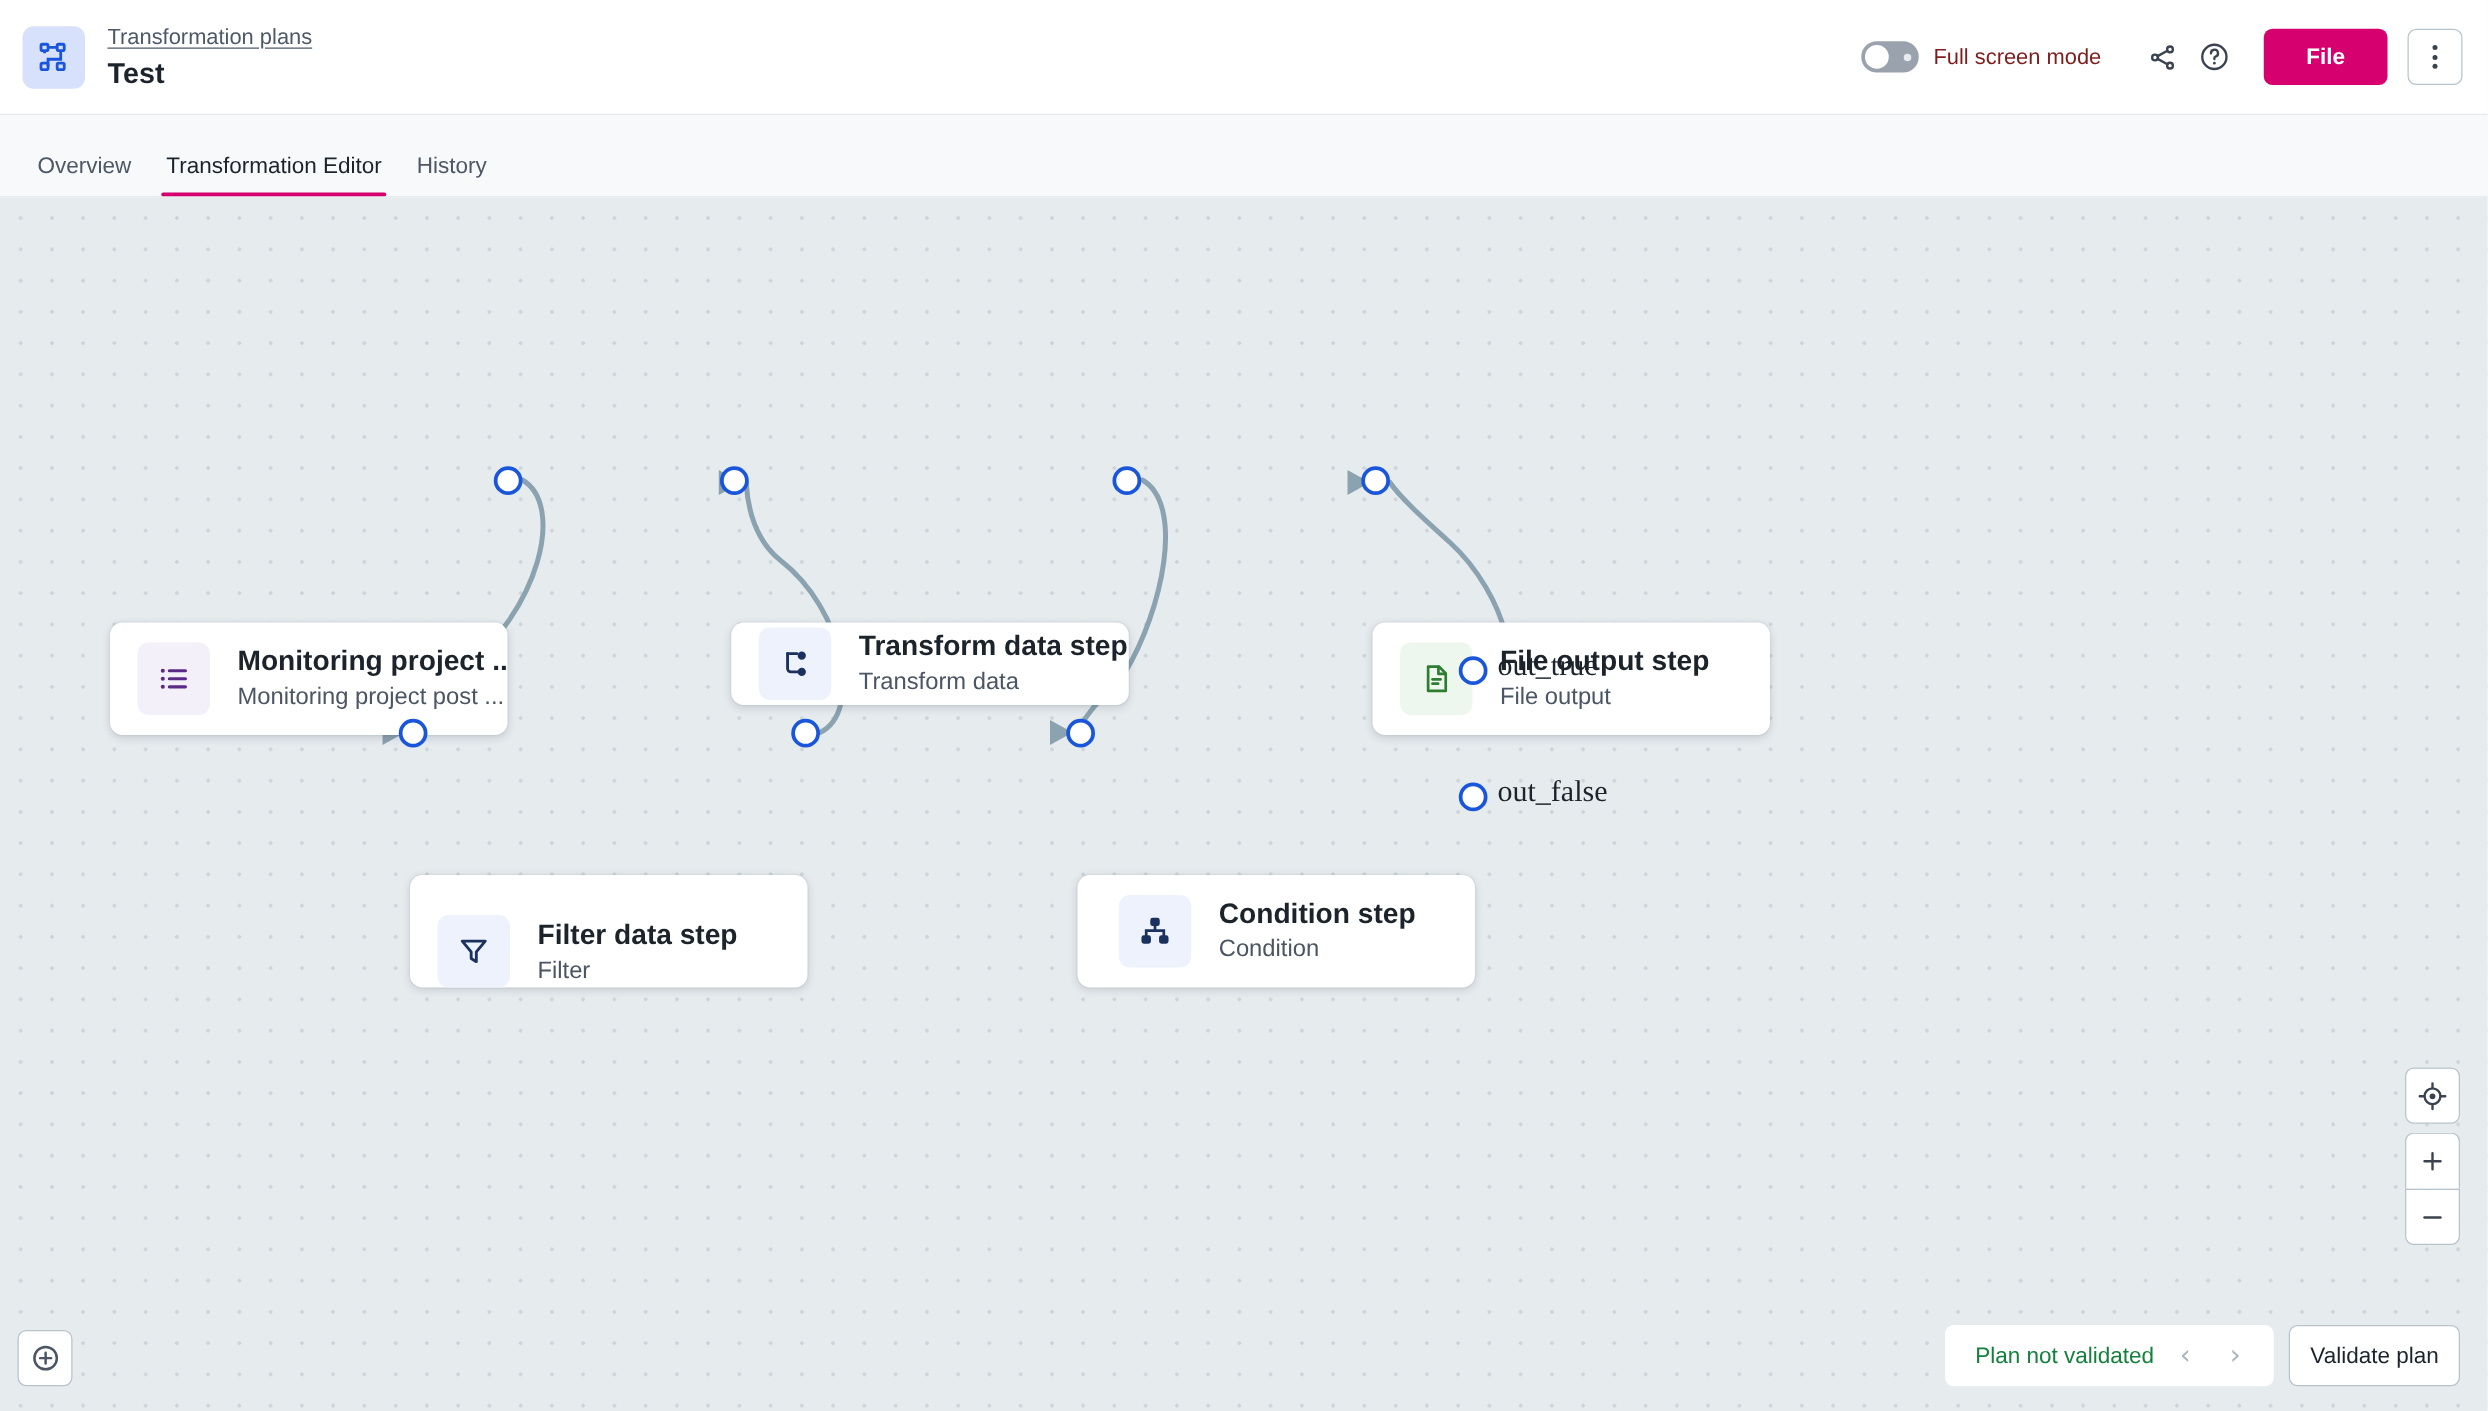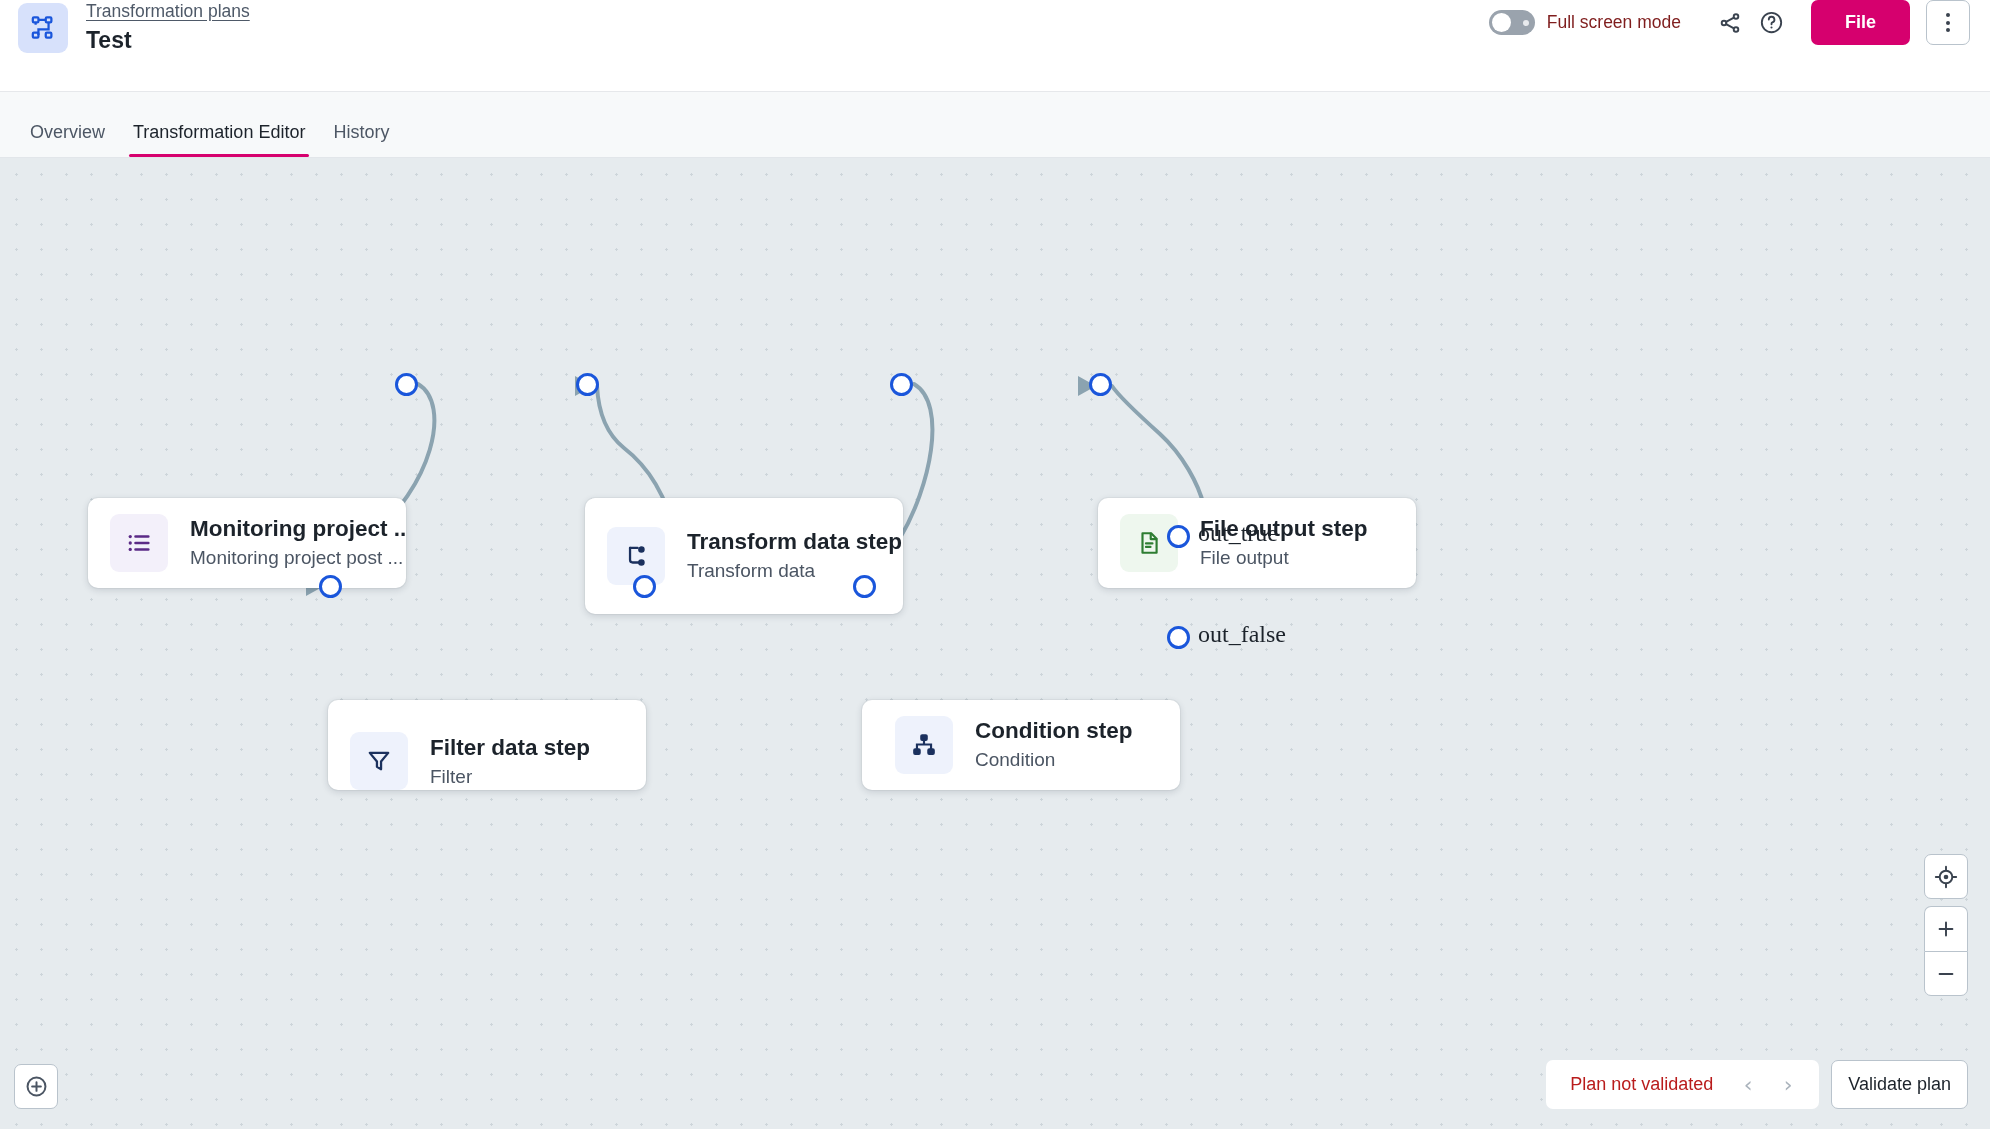--- a/index.html
+++ b/index.html
@@ -7,21 +7,21 @@
     width: 1990px; height: 1129px;
     font-family: "Liberation Sans", sans-serif;
     background: #ffffff;
     overflow: hidden;
   }
 
   
   .header {
     position: absolute; left: 0; top: 0; width: 1990px; height: 92px;
     background: #ffffff;
-    display: flex; align-items: flex-start;
+    display: flex; align-items: center;
     border-bottom: 1px solid #e6e8eb;
   }
   .brand { display: flex; align-items: center; padding-left: 18px; }
   .brand-icon {
     width: 50px; height: 50px; border-radius: 9px;
     background: #d7e1fb;
     display: flex; align-items: center; justify-content: center;
     flex: none;
   }
   .brand-text { margin-left: 18px; display: flex; flex-direction: column; justify-content: center; }
@@ -143,21 +143,21 @@
     cursor: pointer; z-index: 8;
   }
 
   .statusbar {
     position: absolute; right: 22px; bottom: 20px; display: flex; align-items: center; z-index: 8;
   }
   .status-pill {
     height: 49px; background: #ffffff; border-radius: 7px;
     display: flex; align-items: center; padding: 0 14px 0 24px; gap: 6px;
   }
-  .status-text { font-size: 18px; color: #b91c1c; white-space: nowrap; margin-right: 12px; }
+  .status-text { font-size: 18px; color: #15803d; white-space: nowrap; margin-right: 2px; }
   .chev {
     width: 34px; height: 34px; display: flex; align-items: center; justify-content: center;
     color: #aab3bc; font-size: 22px; cursor: pointer; font-family: "DejaVu Sans", sans-serif;
   }
   .validate-btn {
     height: 49px; margin-left: 12px; background: #ffffff; border: 1px solid #b9c3cc;
     border-radius: 7px; font-family: inherit; font-size: 18px; color: #1c232b;
     padding: 0 16px; cursor: pointer; white-space: nowrap;
   }
 </style>
@@ -268,21 +268,21 @@
       </svg>
     </div>
     <div class="node-txt">
       <div class="node-title">Filter data step</div>
       <div class="node-sub">Filter</div>
     </div>
   </div>
   <div class="port" style="left:319px; top:417px;"></div>
   <div class="port" style="left:633px; top:417px;"></div>
 
-  <div class="node" style="left:585px; top:340px; width:318px; height:116px;">
+  <div class="node" style="left:585px; top:340px; width:318px; height:66px;">
     <div class="node-icon" style="background:#eef2fc;">
       <svg width="26" height="26" viewBox="0 0 24 24" fill="none" stroke="#1b315e" stroke-width="2.1" stroke-linecap="round">
         <path d="M6.5 4.5v11c0 1.4 1.1 2.5 2.5 2.5h7"></path>
         <path d="M6.5 4.5h7"></path>
         <circle cx="17" cy="6" r="2" fill="#1b315e"></circle>
         <circle cx="17" cy="18" r="2" fill="#1b315e"></circle>
       </svg>
     </div>
     <div class="node-txt">
       <div class="node-title">Transform data step</div>

